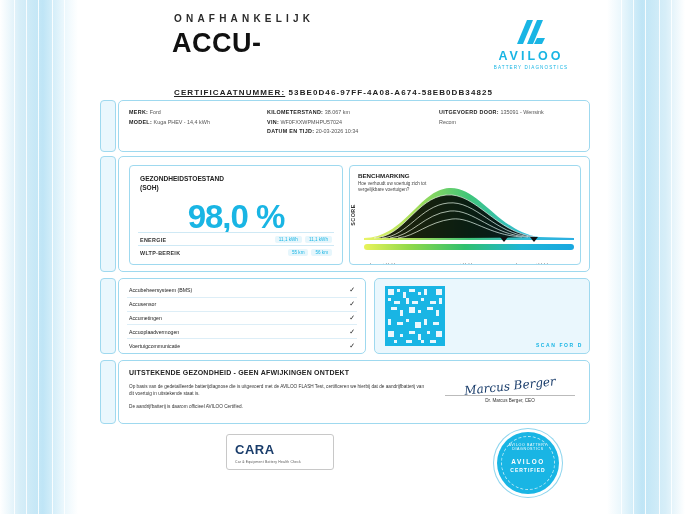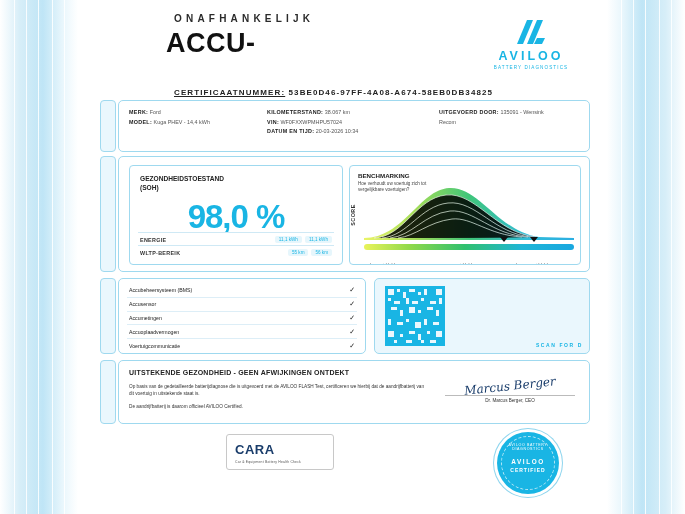--- a/index.html
+++ b/index.html
@@ -26,21 +26,21 @@
     position:absolute;left:78px;top:0;width:529px;height:514px;
     background:#ffffff;
   }
   
   .header{position:relative;height:96px;}
   .hdr-kicker{
     position:absolute;left:96px;top:13px;
     font-size:10px;letter-spacing:4.2px;color:#2b2b2b;font-weight:600;
   }
   .hdr-title{
-    position:absolute;left:88px;top:30px;
+    position:absolute;left:94px;top:30px;
     font-size:27px;line-height:26px;letter-spacing:.5px;color:#111;font-weight:700;
   }
   .hdr-title span{display:block;}
   .certno{
     position:absolute;left:96px;top:88px;
     font-size:8px;letter-spacing:1.1px;color:#222;font-weight:700;
   }
   .certno .lbl{font-weight:700;text-decoration:underline;}
   .certno .val{font-weight:700;}
   .logo{

